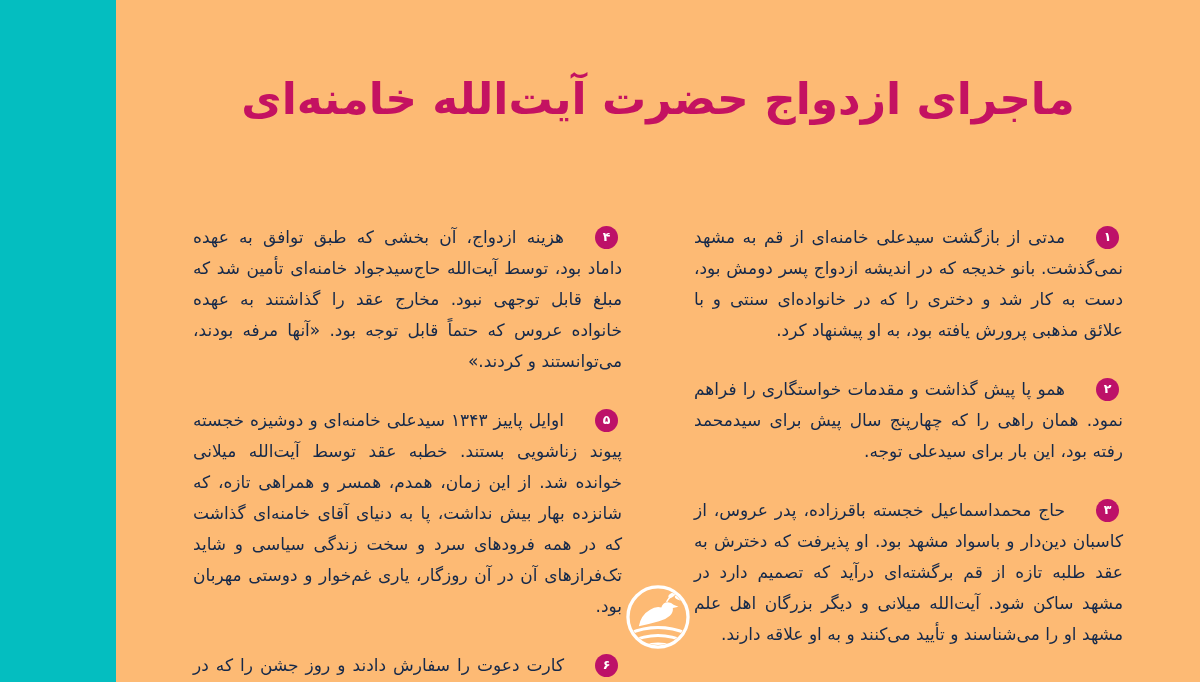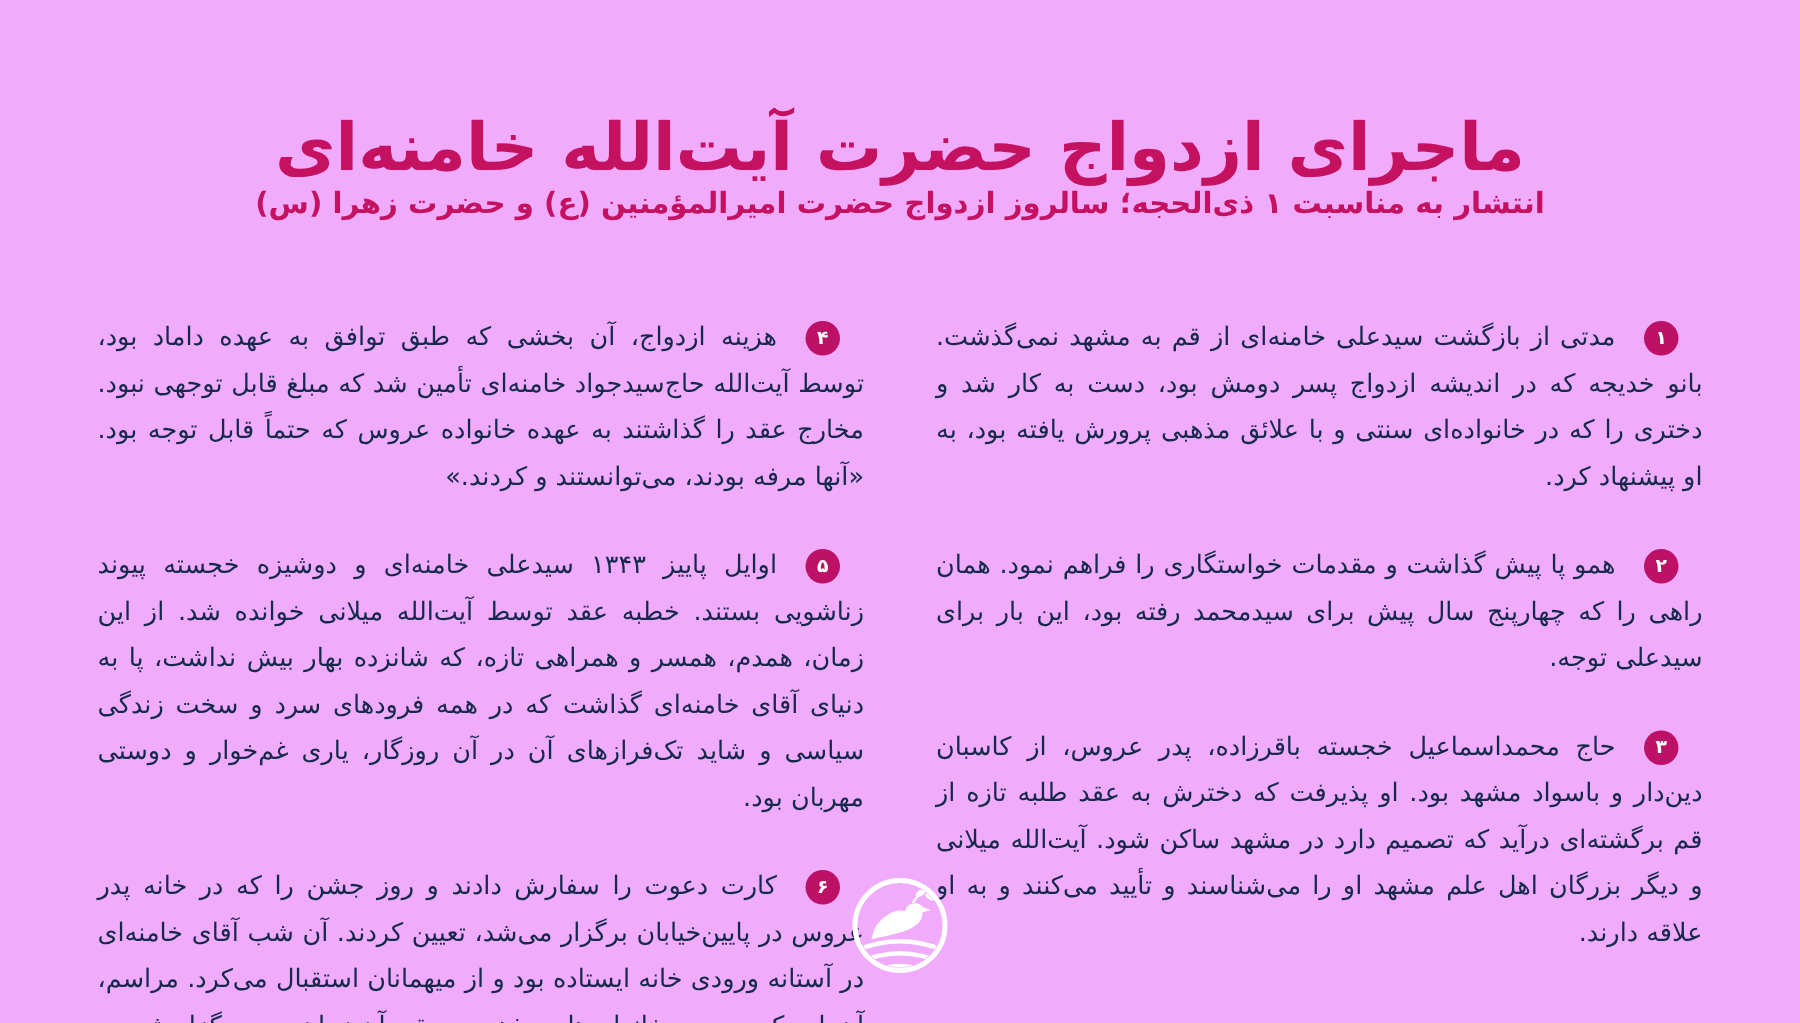--- a/index.html
+++ b/index.html
@@ -2,23 +2,23 @@
 <html lang="fa" dir="rtl"><head>
 <meta charset="utf-8">
 <style>
   html, body {
     margin: 0;
     padding: 0;
     background: #04BEC0;
   }
   .poster {
     position: relative;
-    width: 1200px;
+    width: 1084px;
     height: 682px;
-    background: #f0abfc;
+    background: #fdba74;
     direction: rtl;
     font-family: "DejaVu Sans", sans-serif;
     overflow: hidden;
   }
   .title {
     position: absolute;
     top: 44px;
     left: 0;
     right: 0;
     text-align: center;
@@ -48,21 +48,21 @@
   }
   .column {
     flex: 1 1 0;
     min-width: 0;
   }
   .item {
     position: relative;
     margin-bottom: 28px;
   }
   .item p {
-    margin: 0;
+    margin: 12px;
     text-indent: 58px;          
     text-align: justify;
     color: #15294A;
     font-size: 17px;
     line-height: 31px;
   }
   .badge {
     position: absolute;
     top: 4px;
     right: 16px;
@@ -87,21 +87,20 @@
     height: 66px;
   }
 </style>
 </head>
 <body>
 
 <div class="poster">
 
   <h1 class="title">ماجرای ازدواج حضرت آیت‌الله خامنه‌ای</h1>
 
-  <div class="subtitle">انتشار به مناسبت ۱ ذی‌الحجه؛ سالروز ازدواج حضرت امیرالمؤمنین (ع) و حضرت زهرا (س)</div>
 
   <div class="columns">
 
     <div class="column">
       <div class="item">
         <span class="badge">
             <span>۱</span>
           </span>
         <p>مدتی از بازگشت سیدعلی خامنه‌ای از قم به مشهد نمی‌گذشت. بانو خدیجه که در اندیشه ازدواج پسر دومش بود، دست به کار شد و دختری را که در خانواده‌ای سنتی و با علائق مذهبی پرورش یافته بود، به او پیشنهاد کرد.</p>
       </div>

